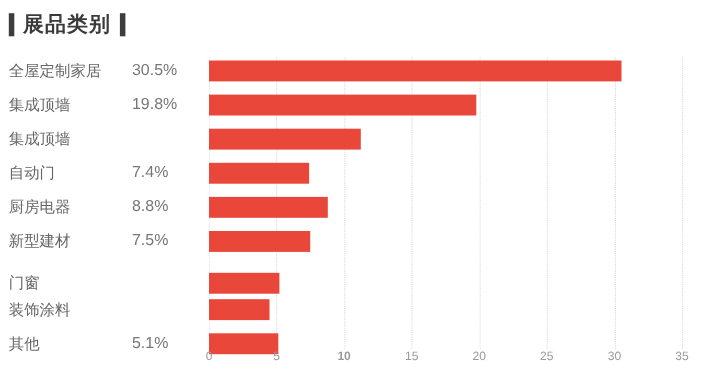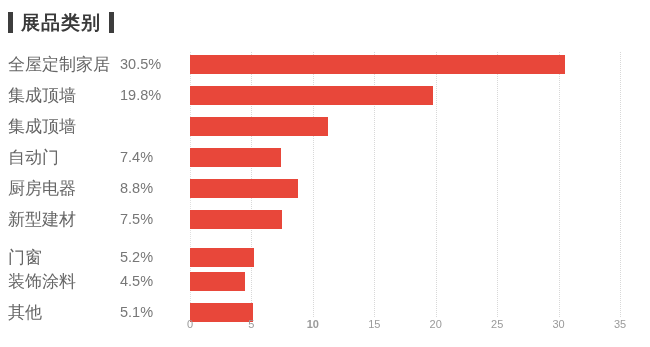--- a/index.html
+++ b/index.html
@@ -77,21 +77,21 @@
     left: 0;
     width: 650px;
     height: 31px;
   }
   .row .cat-label {
     position: absolute;
     left: 8px;
     top: 0;
     height: 31px;
     line-height: 31px;
-    font-size: 17px;
+    font-size: 14px;
     color: #666666;
     white-space: nowrap;
   }
   .row .pct-label {
     position: absolute;
     left: 120px;
     top: 0;
     height: 31px;
     line-height: 31px;
     font-size: 14.5px;
@@ -151,26 +151,24 @@
         <div class="pct-label">8.8%</div>
         <div class="bar" style="width: 108.114px; background: rgb(232, 71, 58);"></div>
       </div>
       <div class="row" style="top: 158px;">
         <div class="cat-label">新型建材</div>
         <div class="pct-label">7.5%</div>
         <div class="bar" style="width: 92.1429px; background: rgb(232, 71, 58);"></div>
       </div>
       <div class="row" style="top: 196px;">
         <div class="cat-label">门窗</div>
-        <div class="pct-label">5.2%</div>
         <div class="bar" style="width: 63.8857px; background: rgb(232, 71, 58);"></div>
       </div>
       <div class="row" style="top: 220px;">
         <div class="cat-label">装饰涂料</div>
-        <div class="pct-label">4.5%</div>
         <div class="bar" style="width: 55.2857px; background: rgb(232, 71, 58);"></div>
       </div>
       <div class="row" style="top: 251px;">
         <div class="cat-label">其他</div>
         <div class="pct-label">5.1%</div>
         <div class="bar" style="width: 62.6571px; background: rgb(232, 71, 58);"></div>
       </div>
     </div>
   <div id="ticks">
       <div class="tick-label" style="left: 190px;">0</div>

